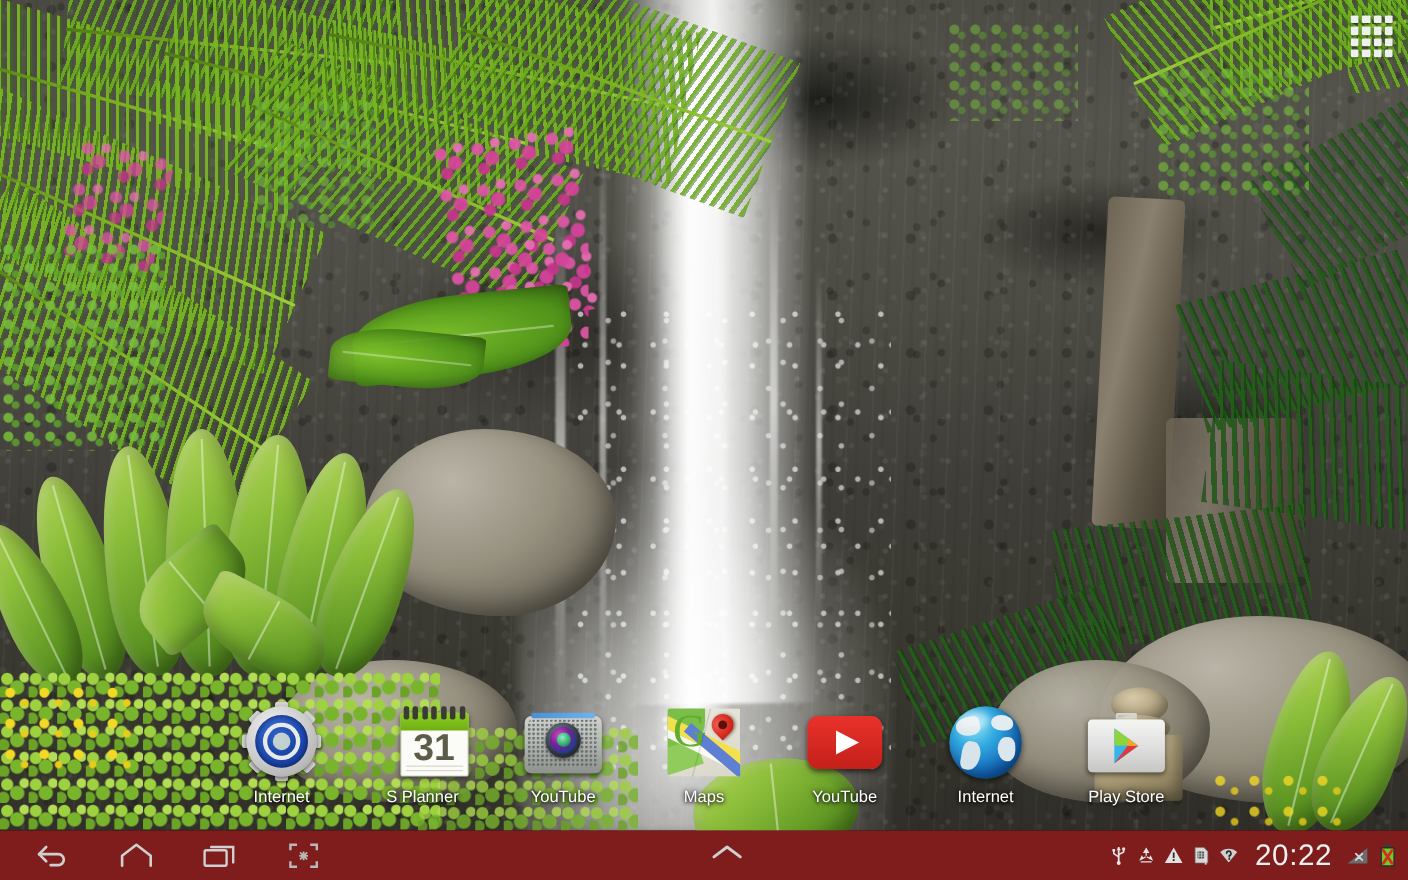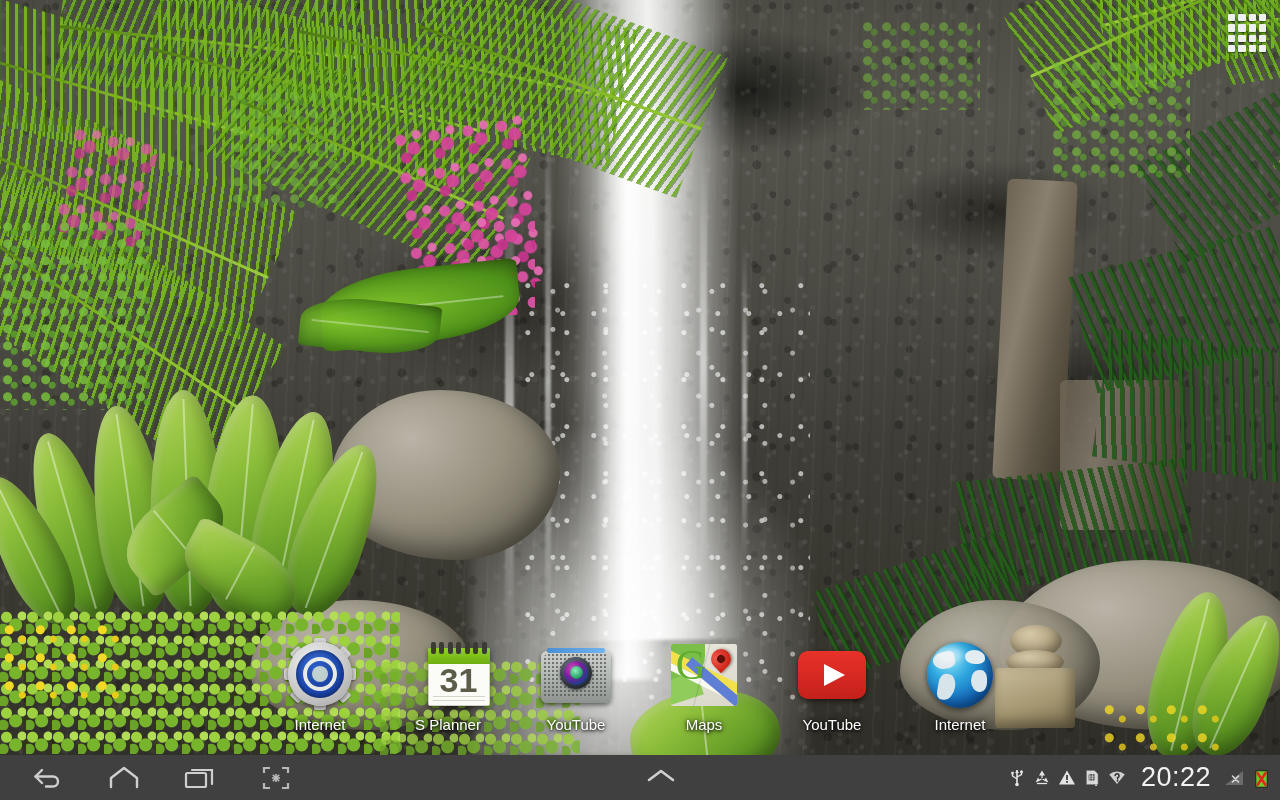--- a/index.html
+++ b/index.html
@@ -442,21 +442,21 @@
   .ic-ps .t3 { position:absolute; left:0; top:0; width:0;height:0;
     border-left:22px solid #f3a628; border-top:16px solid transparent; border-bottom:16px solid transparent;
     clip-path: polygon(55% 28%, 100% 50%, 55% 72%); }
   .ic-ps .t4 { position:absolute; left:0; top:0; width:0;height:0;
     border-left:22px solid #e1373e; border-top:16px solid transparent; border-bottom:16px solid transparent;
     clip-path: polygon(55% 50%, 100% 50%, 55% 72%, 0 100%); }
 
   
   #navbar {
     position: absolute; left:0; bottom:0; width:1280px; height:45px;
-    background:#404040;
+    background:#7f1d1d;
     display:flex; align-items:center;
   }
   .nav-left { display:flex; align-items:center; gap:0; padding-left:10px; }
   .nav-btn {
     width:76px; height:45px; display:flex; align-items:center; justify-content:center;
     cursor:pointer;
   }
   .nav-center { flex:1; display:flex; align-items:center; justify-content:center; }
   .nav-right { display:flex; align-items:center; gap:7px; padding-right:10px; }
   .tray-icon { width:18px; height:19px; display:block; }
@@ -701,20 +701,35 @@
               <div class="land3"></div>
                 <div class="land4"></div>
               <div class="shine"></div>
             </div>
           </div>
         </div>
         <div class="dock-label">Internet</div>
       </div>
 
 
+      <div class="dock-item">
+        <div class="dock-icon">
+          <div class="ic-ps">
+            <div class="handle"></div>
+            <div class="bag"></div>
+            <div class="tri">
+              <div class="t1"></div>
+                <div class="t2"></div>
+                <div class="t3"></div>
+                <div class="t4"></div>
+            </div>
+          </div>
+        </div>
+        <div class="dock-label">Play Store</div>
+      </div>
 
     </div>
   </div>
 
   <div id="navbar">
 
     <div class="nav-left">
 
       <div class="nav-btn">
         <svg width="32" height="24" viewBox="0 0 32 24">

